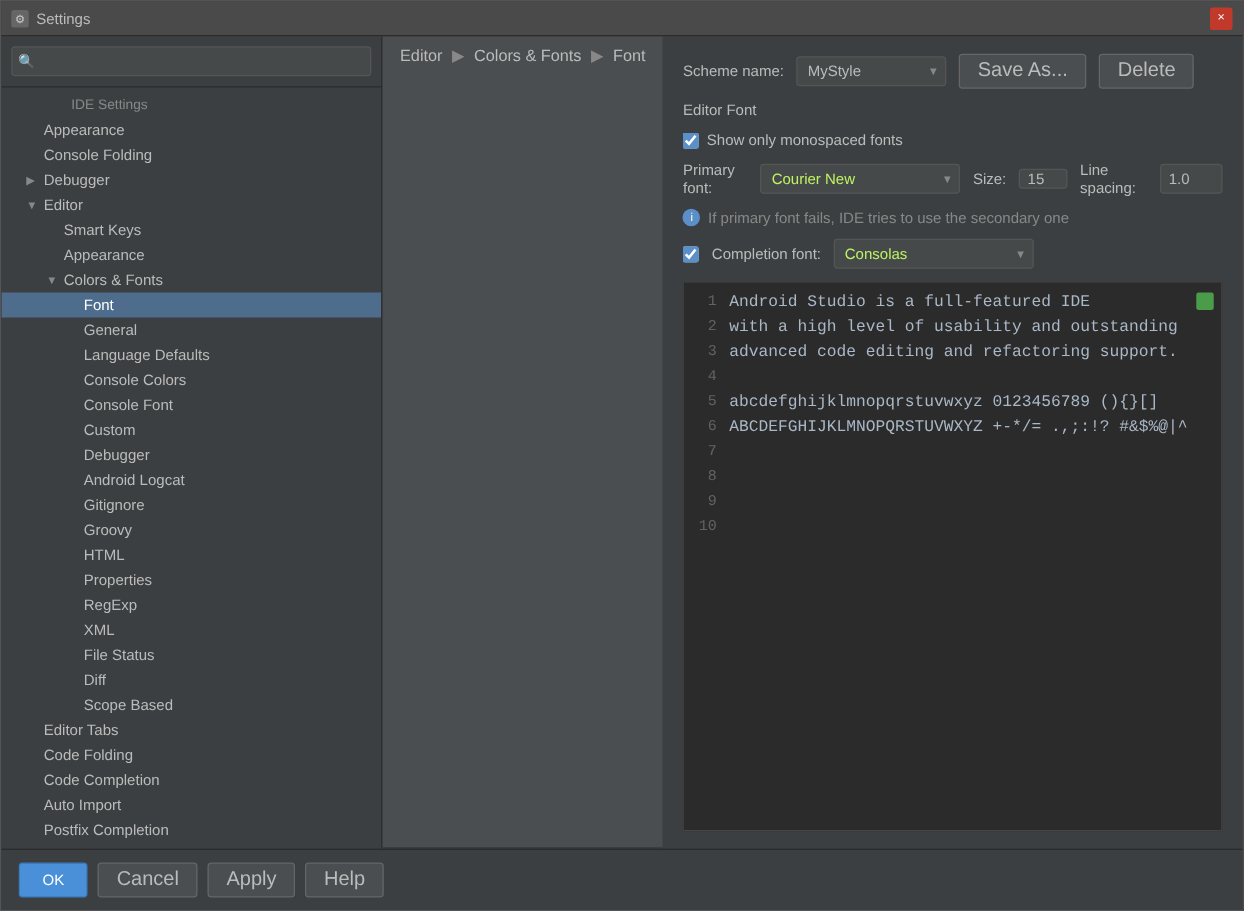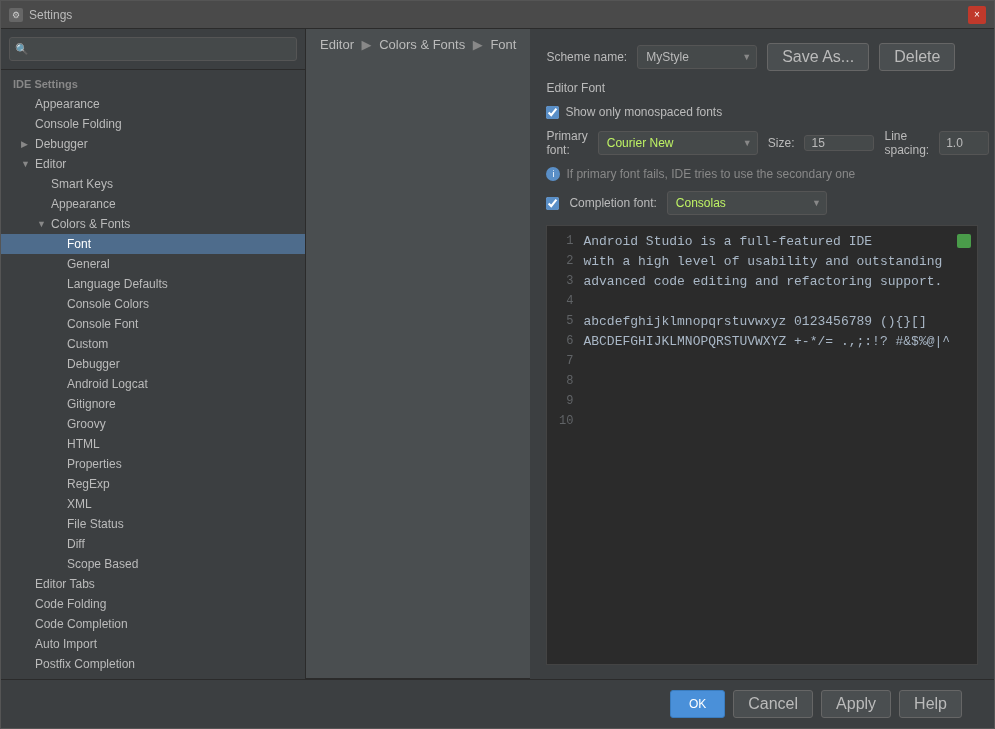--- a/index.html
+++ b/index.html
@@ -124,21 +124,22 @@
     }
     .tree-area::-webkit-scrollbar-thumb {
       background: #555;
       border-radius: 3px;
     }
 
     .section-header {
       padding: 4px 12px;
       color: #888;
       font-size: 11px;
-      font-weight: bold;
+      font-weight: normal;
+      margin-left: 44px;
     }
 
     .tree-item {
       padding: 3px 12px;
       cursor: pointer;
       color: #bbbbbb;
       font-size: 12px;
       display: flex;
       align-items: center;
       gap: 4px;
@@ -291,21 +292,21 @@
       min-width: 160px;
     }
 
     .size-input {
       background: #45494a;
       border: 1px solid #555;
       border-radius: 3px;
       color: #bbbbbb;
       padding: 0 6px;
       font-size: 12px;
-      width: 70px;
+      width: 39px;
       outline: none;
     }
 
     .line-spacing-input {
       background: #45494a;
       border: 1px solid #555;
       border-radius: 3px;
       color: #bbbbbb;
       padding: 4px 6px;
       font-size: 12px;
@@ -379,23 +380,23 @@
       top: 8px;
       right: 6px;
       width: 14px;
       height: 14px;
       background: #4a9c4a;
       border-radius: 2px;
     }
 
     
     .bottom-bar {
-      padding: 10px 32px;
-      display: flex;
-      justify-content: flex-end;
+      padding: 10px 14px;
+      display: flex;
+      justify-content: flex-start;
       gap: 8px;
       border-top: 1px solid #2b2b2b;
       background: #3c3f41;
       flex-shrink: 0;
     }
 
     .btn-primary {
       background: #4a90d9;
       border: 1px solid #3a7cbf;
       border-radius: 3px;

